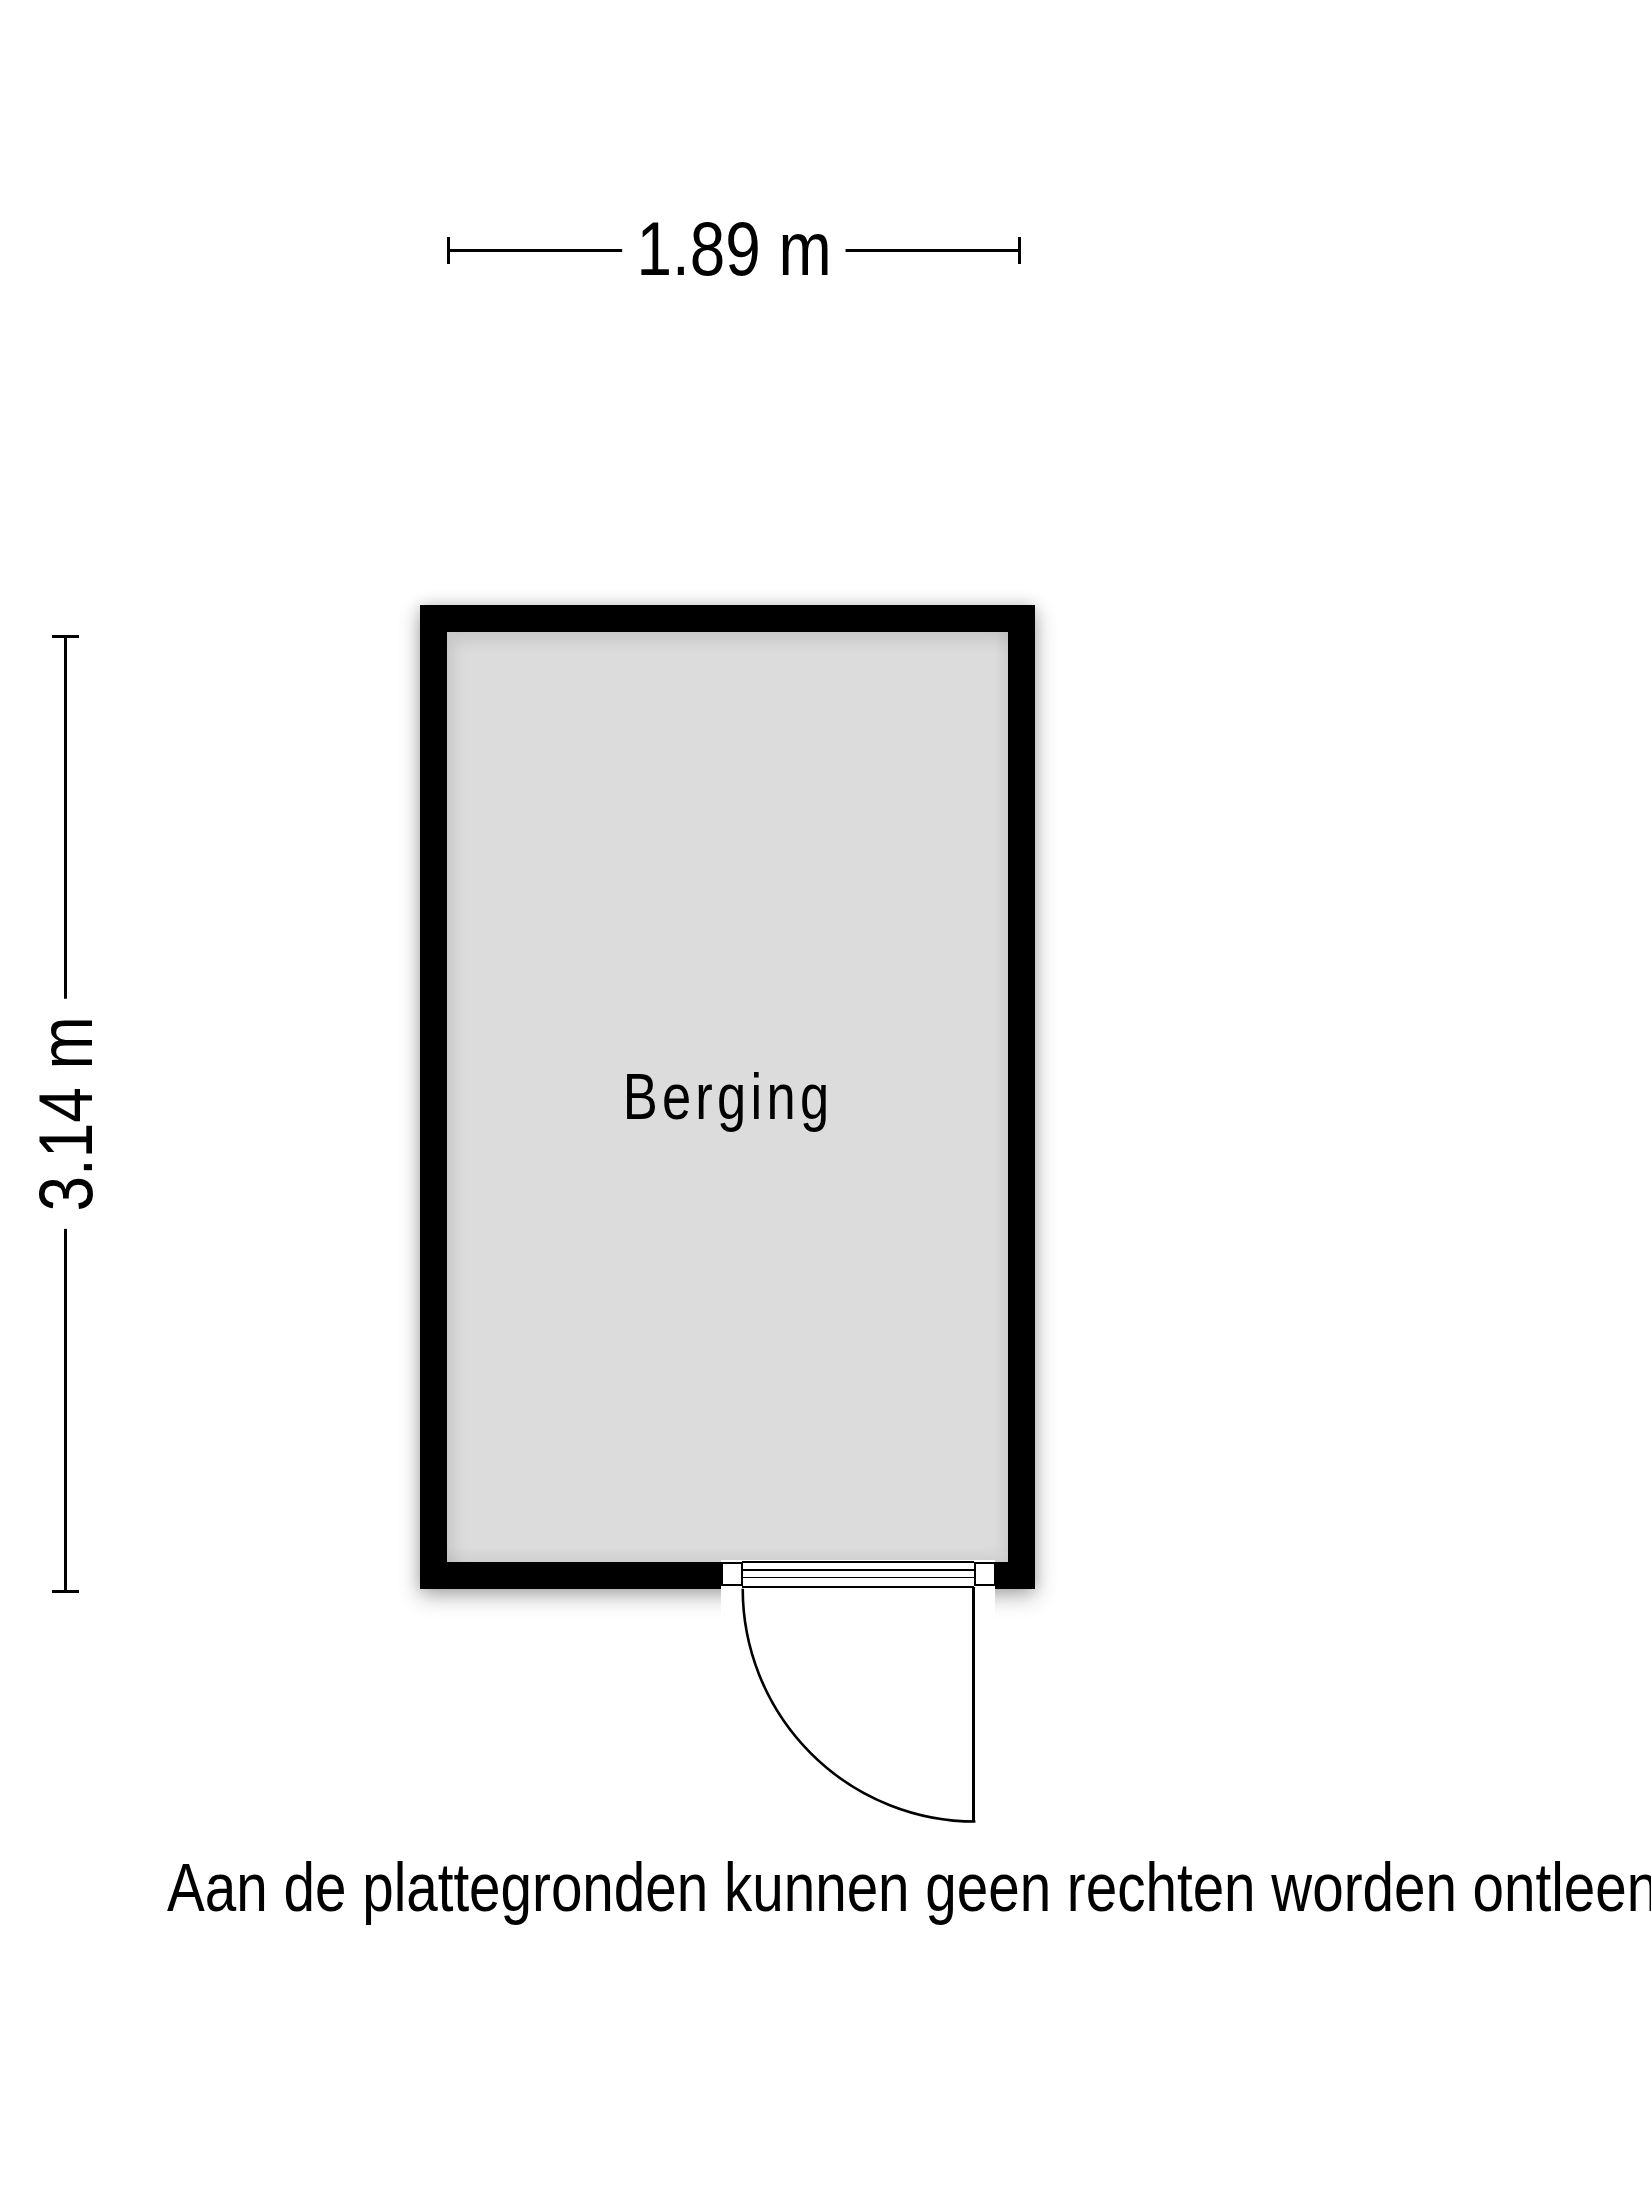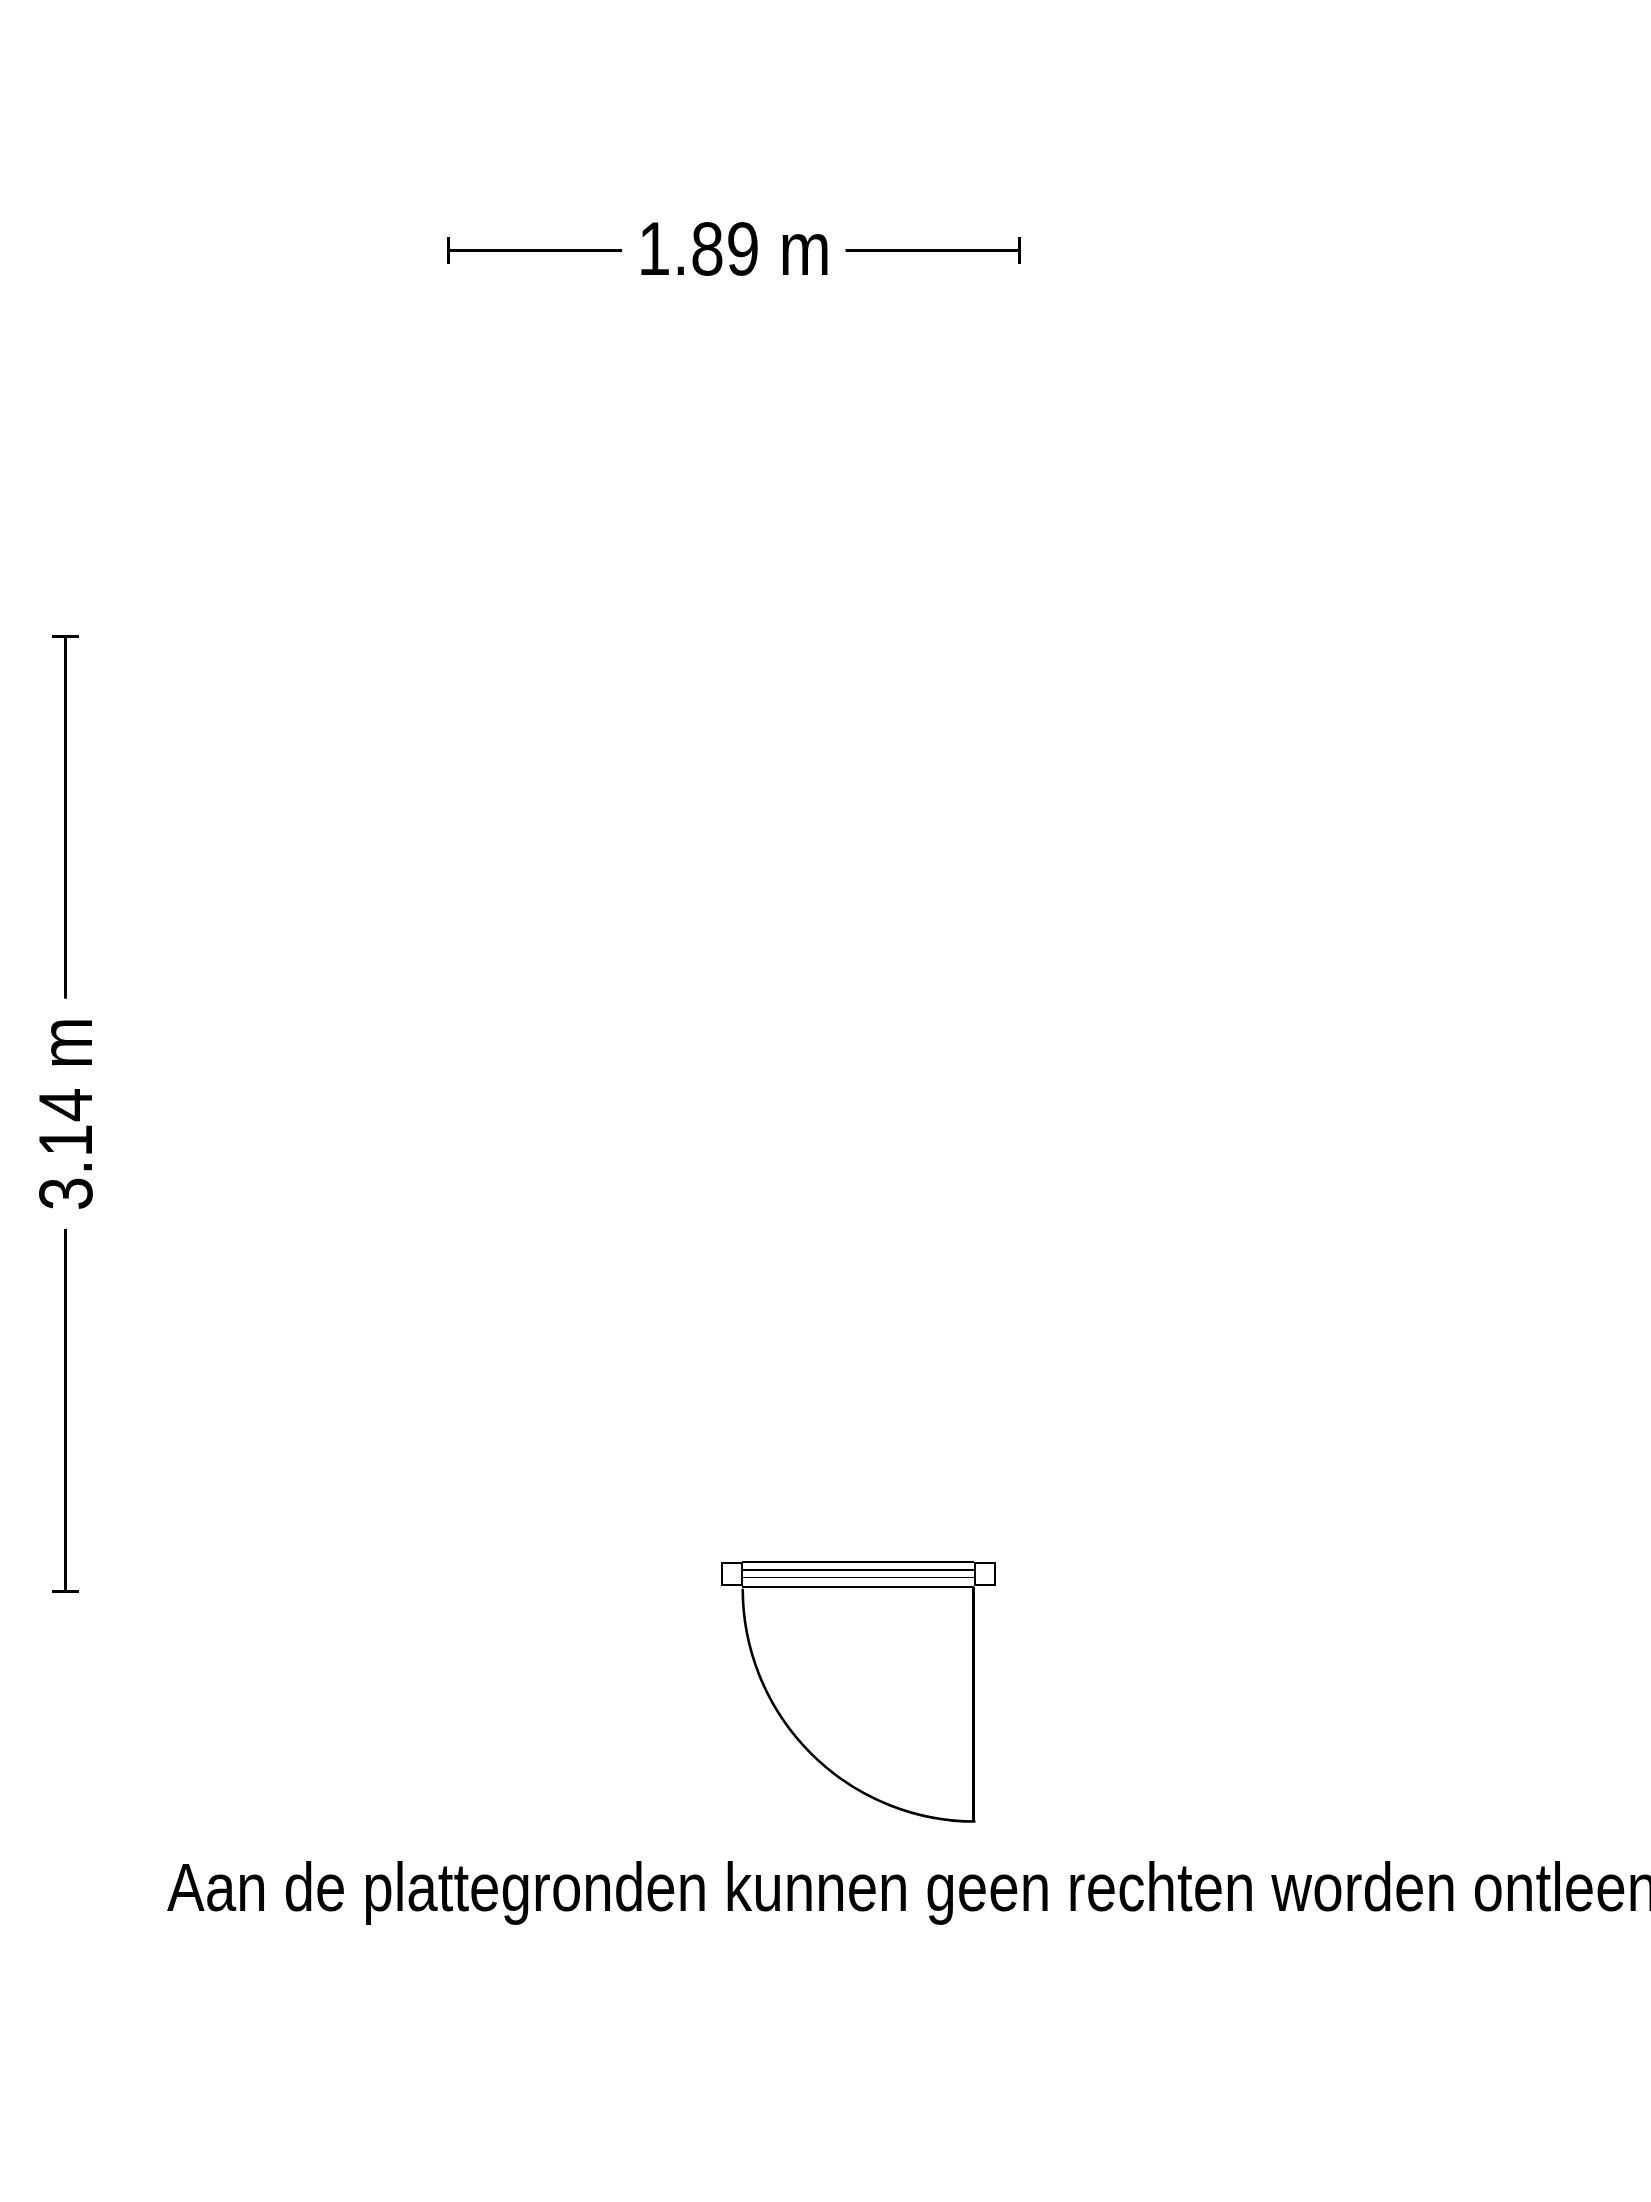--- a/index.html
+++ b/index.html
@@ -82,20 +82,25 @@
     <div class="label">1.89 m</div>
   </div>
 
   <div class="dim-v">
     <div class="line"></div>
     <div class="tick top"></div>
     <div class="tick bottom"></div>
     <div class="label">3.14 m</div>
   </div>
 
+  <div class="room">
+    <div class="room-interior">
+      <div class="room-label">Berging</div>
+    </div>
+  </div>
 
   <div class="door-mask"></div>
   <div class="door-sill">
     <div class="sill-line l1"></div>
     <div class="sill-line l2"></div>
   </div>
   <div class="door-jamb left"></div>
   <div class="door-jamb right"></div>
   <div class="door-leaf"></div>
   <svg class="door-arc" width="237" height="237" viewBox="0 0 275 275">

